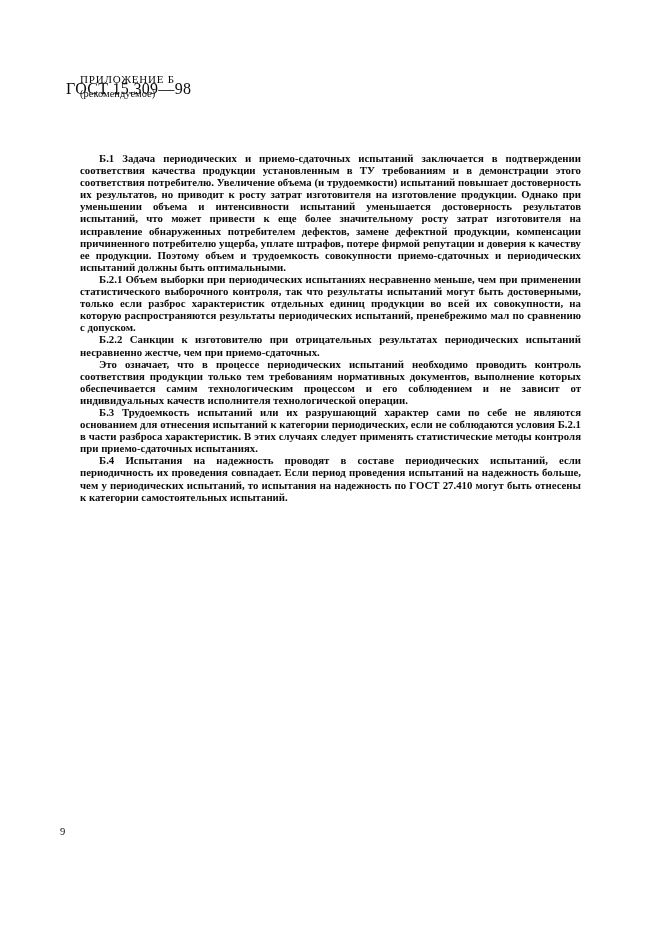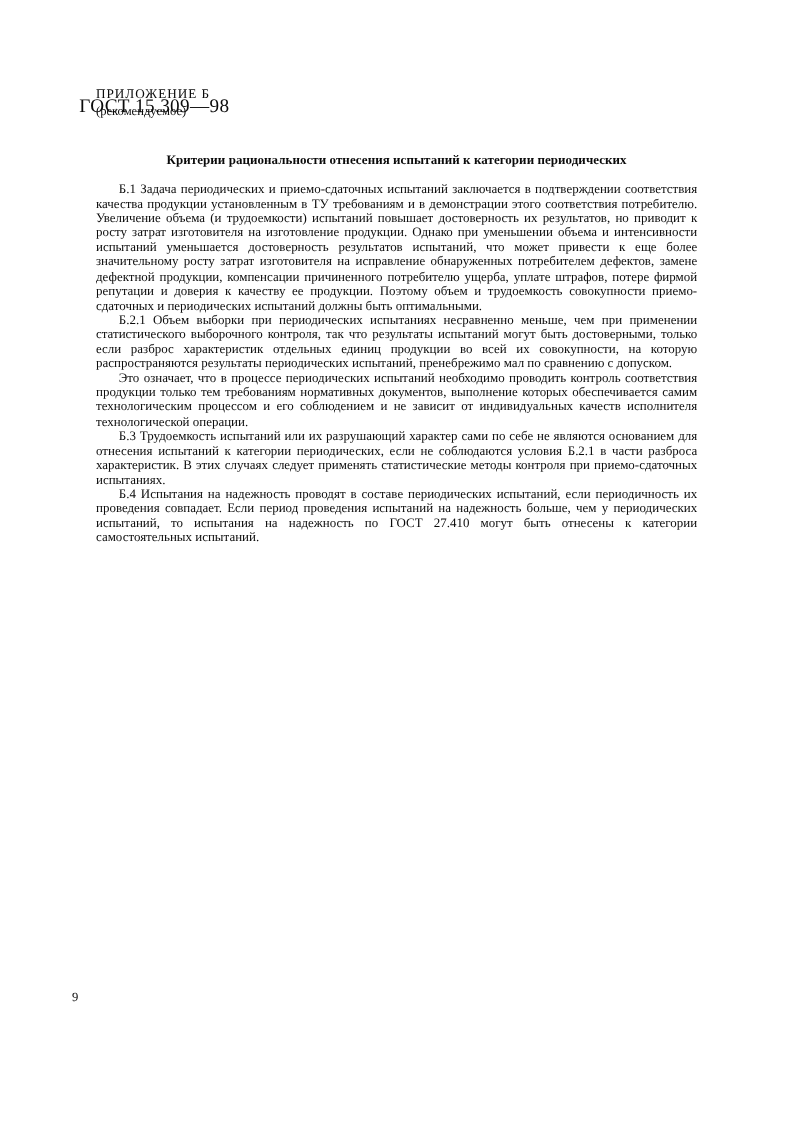--- a/index.html
+++ b/index.html
@@ -63,20 +63,21 @@
   .body-text {
     position: absolute;
     left: 80px;
     top: 152px;
     width: 501px;
     font-size: 10.8px;
     line-height: 12.1px;
     text-align: justify;
     text-justify: inter-word;
     hyphens: none;
+    font-weight: bold;
   }
   .body-text p {
     margin: 0;
     text-indent: 19px;
     text-align: justify;
   }
   .page-number {
     position: absolute;
     left: 60px;
     top: 826px;
@@ -89,25 +90,25 @@
 
 <div class="page">
 
   <div class="doc-header">ГОСТ 15.309—98</div>
 
   <div class="annex-block">
     <div class="annex-title">ПРИЛОЖЕНИЕ Б</div>
     <div class="annex-sub">(рекомендуемое)</div>
   </div>
 
-  <div class="section-heading">Критерии рациональности отнесения испытаний к категории периодических</div>
 
   <div class="body-text">
     <p>Б.1  Задача периодических и приемо-сдаточных испытаний заключается в подтверждении соответствия качества продукции установленным в ТУ требованиям и в демонстрации этого соответствия потребителю. Увеличение объема (и трудоемкости) испытаний повышает достоверность их результатов, но приводит к росту затрат изготовителя на изготовление продукции. Однако при уменьшении объема и интенсивности испытаний уменьшается достоверность результатов испытаний, что может привести к еще более значительному росту затрат изготовителя на исправление обнаруженных потребителем дефектов, замене дефектной продукции, компенсации причиненного потребителю ущерба, уплате штрафов, потере фирмой репутации и доверия к качеству ее продукции. Поэтому объем и трудоемкость совокупности приемо-сдаточных и периодических испытаний должны быть оптимальными.</p>
     <p>Б.2.1  Объем выборки при периодических испытаниях несравненно меньше, чем при применении статистического выборочного контроля, так что результаты испытаний могут быть достоверными, только если разброс характеристик отдельных единиц продукции во всей их совокупности, на которую распространяются результаты периодических испытаний, пренебрежимо мал по сравнению с допуском.</p>
+    <p>Б.2.2  Санкции к изготовителю при отрицательных результатах периодических испытаний несравненно жестче, чем при приемо-сдаточных.</p>
     <p>Это означает, что в процессе периодических испытаний необходимо проводить контроль соответствия продукции только тем требованиям нормативных документов, выполнение которых обеспечивается самим технологическим процессом и его соблюдением и не зависит от индивидуальных качеств исполнителя технологической операции.</p>
     <p>Б.3  Трудоемкость испытаний или их разрушающий характер сами по себе не являются основанием для отнесения испытаний к категории периодических, если не соблюдаются условия Б.2.1 в части разброса характеристик. В этих случаях следует применять статистические методы контроля при приемо-сдаточных испытаниях.</p>
     <p>Б.4  Испытания на надежность проводят в составе периодических испытаний, если периодичность их проведения совпадает. Если период проведения испытаний на надежность больше, чем у периодических испытаний, то испытания на надежность по ГОСТ 27.410 могут быть отнесены к категории самостоятельных испытаний.</p>
   </div>
 
   <div class="page-number">9</div>
 
 </div>
 
 </body></html>

